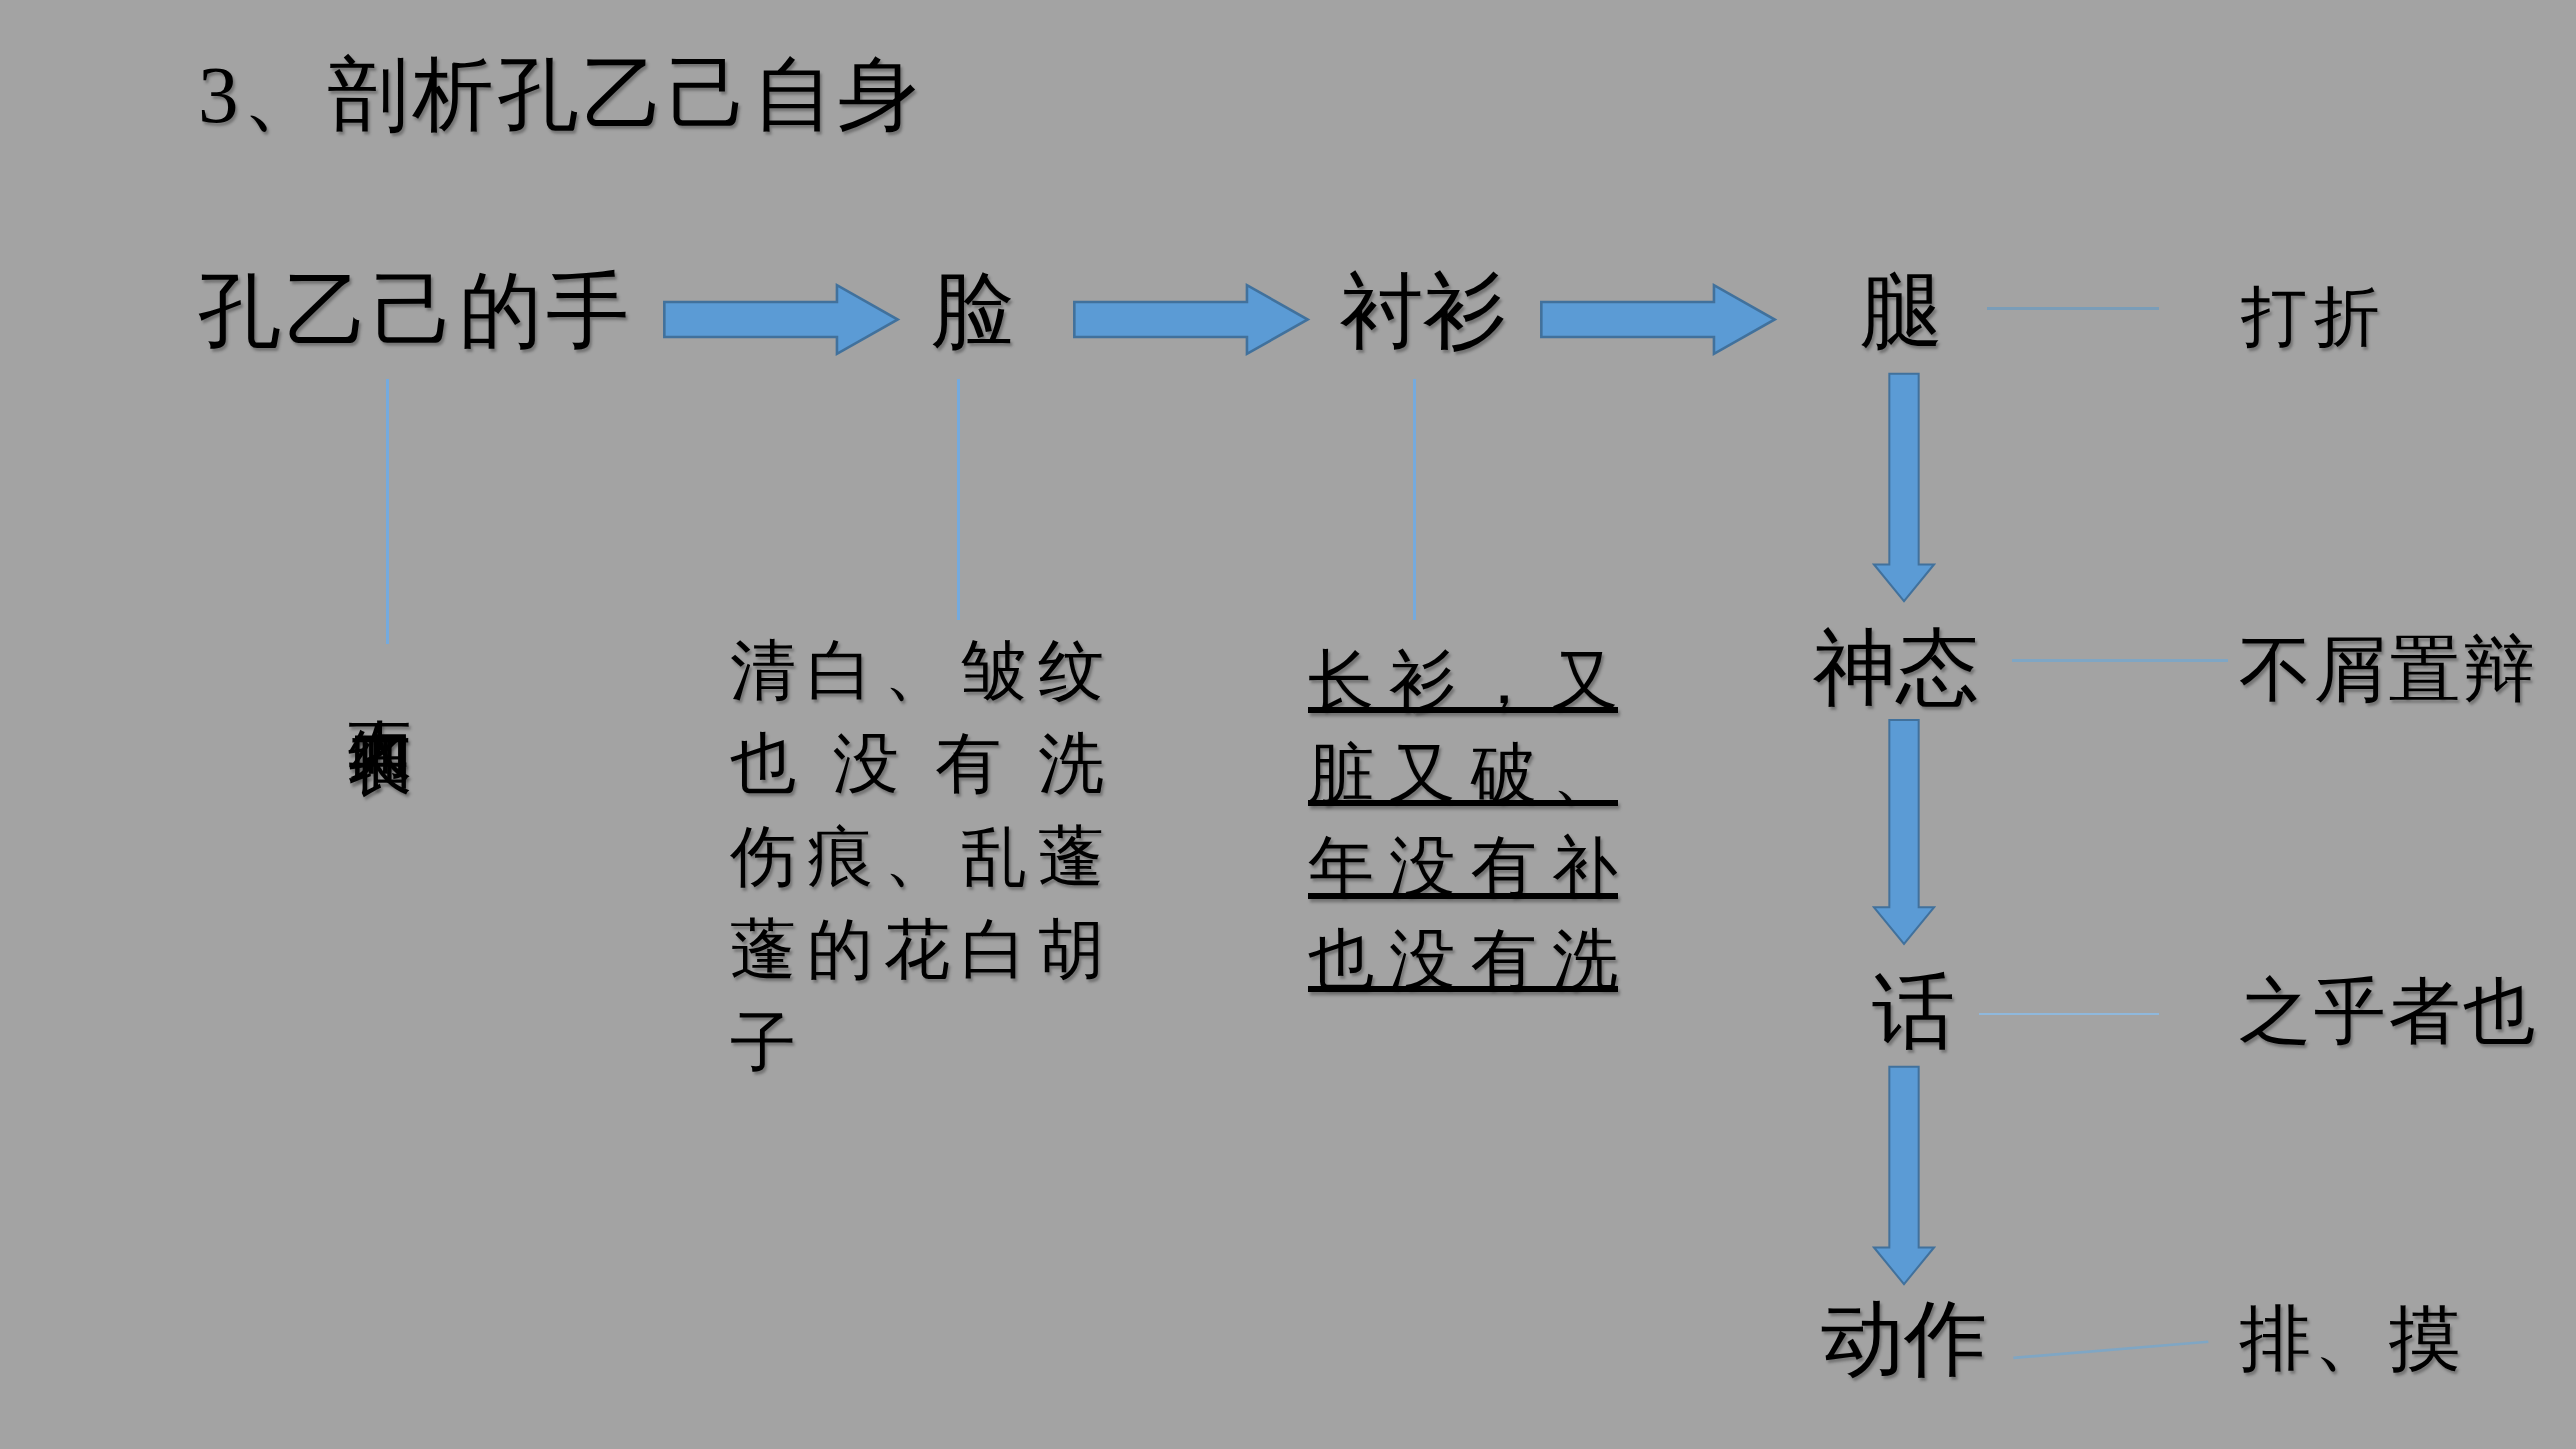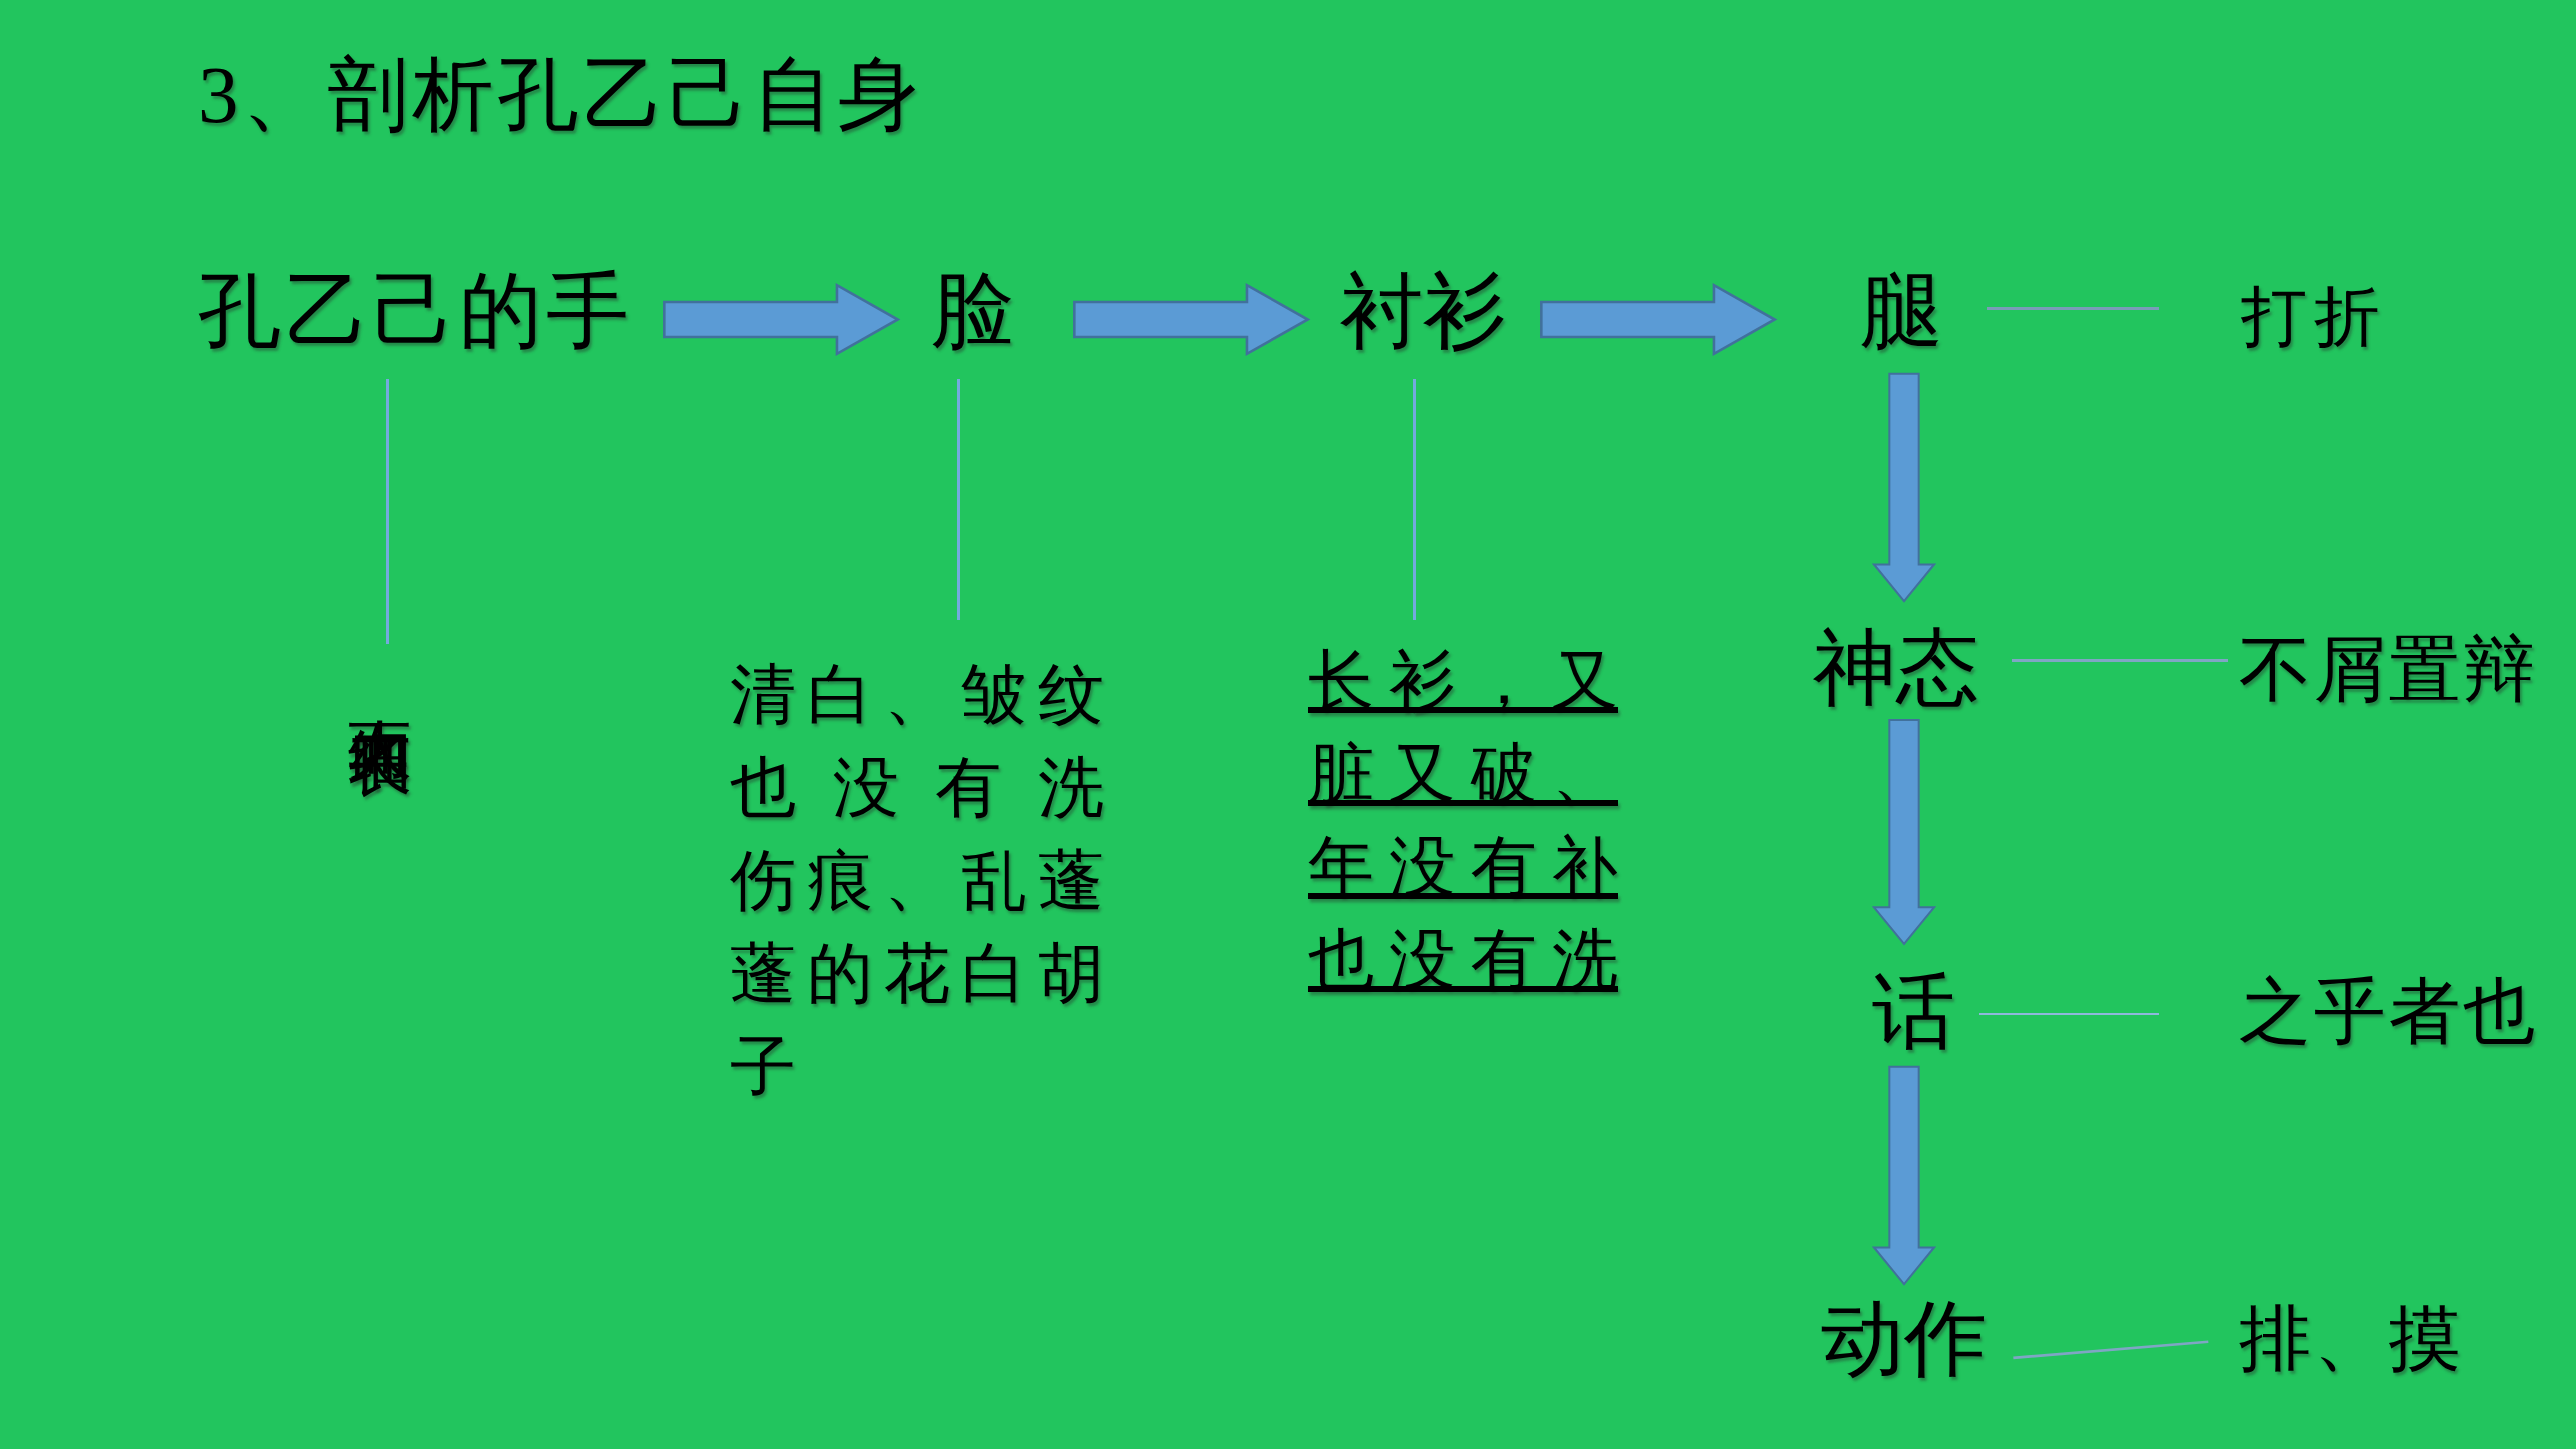--- a/index.html
+++ b/index.html
@@ -1,20 +1,20 @@
 <!DOCTYPE html>
 <html style="font-size:10.7px"><head>
 <meta charset="utf-8">
 <style>
   html, body { margin: 0; padding: 0; background: #ffffff; }
   .canvas {
     position: relative;
     width: 2576px;
     height: 1449px;
-    background: #22c55e;
+    background: #a3a3a3;
     overflow: hidden;
     font-family: "Liberation Serif", "DejaVu Serif", serif;
     color: #000000;
   }
   .txt {
     position: absolute;
     line-height: 1.0;
     white-space: nowrap;
     color: #000000;
     text-shadow: 2px 3.4px 2.7px rgba(40,40,40,0.38);
@@ -72,21 +72,21 @@
     writing-mode: vertical-rl;
     font-size: 64px;
     letter-spacing: 5.4px;
     line-height: 1.15;
     text-shadow: 2px 3.4px 2.7px rgba(40,40,40,0.38);
   }
   .note-block {
     position: absolute;
     text-shadow: 2px 3.4px 2.7px rgba(40,40,40,0.38);
   }
-  .nb-face  { left: 730px; top: 648px; width: 374px; }
+  .nb-face  { left: 730px; top: 624px; width: 374px; }
   .nb-shirt { left: 1308px; top: 634px; width: 310px; text-decoration: underline; }
   .note-line {
     font-size: 66px;
     line-height: 93px;
     text-align: justify;
     text-align-last: justify;
   }
 </style>
 </head>
 <body>

